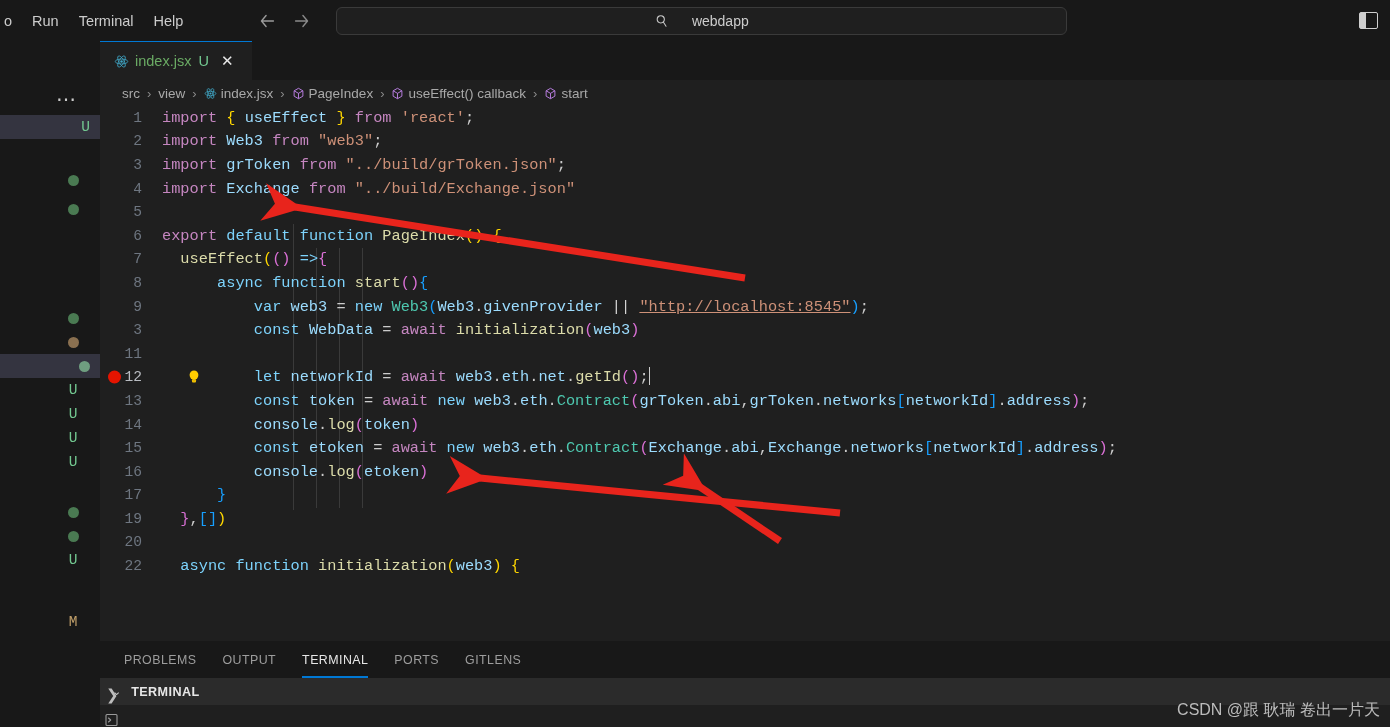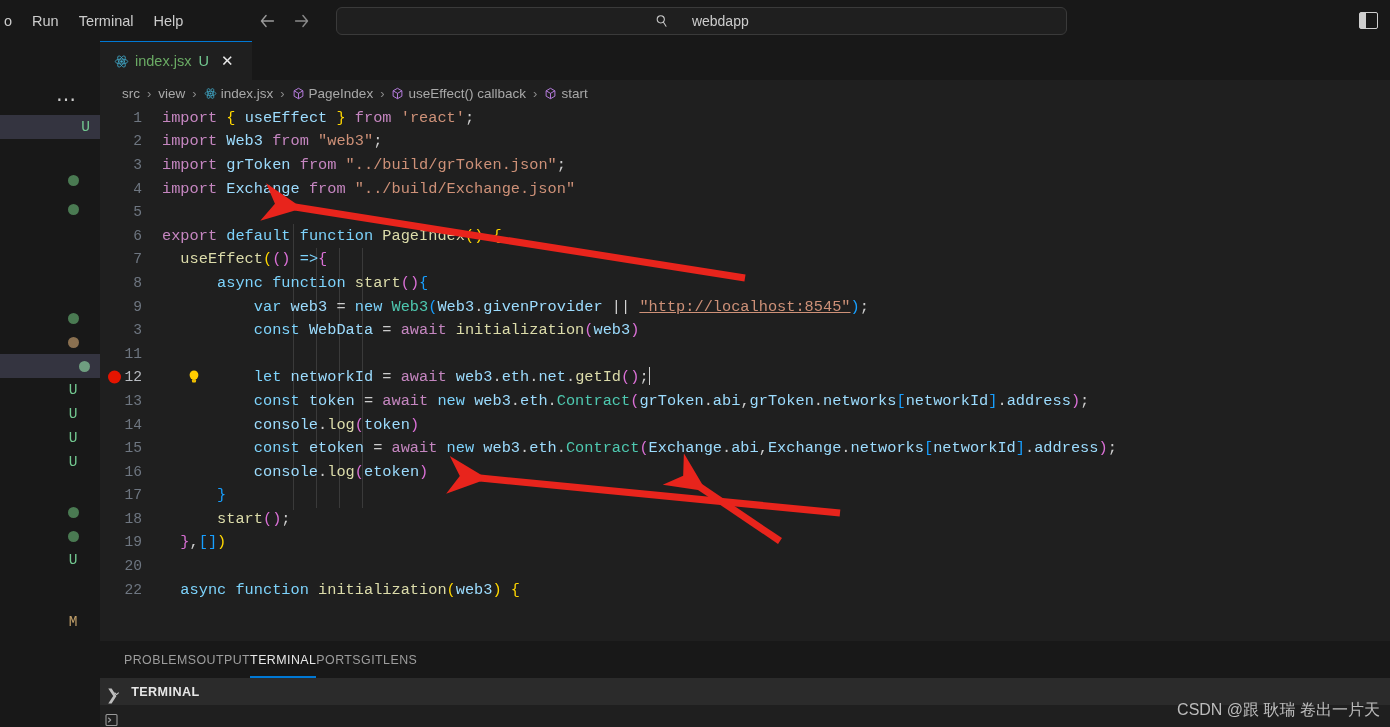--- a/index.html
+++ b/index.html
@@ -121,21 +121,21 @@
   }
   .indent-guide {
     position: absolute; top: 0; bottom: 0; width: 1px; background: #3a3a3a;
   }
 
   
   .arrows { position: absolute; left: 0; top: 0; width: 1390px; height: 727px; pointer-events: none; }
 
   
   .panel { position: absolute; left: 100px; top: 641px; width: 1290px; height: 86px; background: #181818; }
-  .panel-tabs { height: 37px; display: flex; align-items: center; padding-left: 24px; }
+  .panel-tabs { height: 37px; display: flex; align-items: center; padding-left: 24px; gap: 26px; }
   .ptab { color: #9d9d9d; font-size: 12.4px; letter-spacing: .45px; height: 37px; display: flex; align-items: center; position: relative; }
   .ptab.active { color: #e7e7e7; }
   .ptab.active::after { content:""; position:absolute; left:0; right:0; bottom:0; height:1.8px; background:#0078d4; }
 
   .term-header { height: 27px; background: #2b2b2b; display: flex; align-items: center; padding-left: 12px; gap: 10px; }
   .term-chev { color: #cccccc; font-size: 11px; }
   .term-title { color: #e7e7e7; font-size: 12.6px; font-weight: bold; letter-spacing: .4px; }
   .term-body { height: 22px; background: #1f1f1f; }
 
   .panel-left-ico {
@@ -307,21 +307,20 @@
         <div class="code-line"><span class="bp-dot"></span><span class="bulb"><svg viewBox="0 0 12 15" width="12" height="15">
               <ellipse cx="6" cy="5.6" rx="4.4" ry="4.7" fill="#ffcc00"></ellipse>
               <rect x="4" y="9.8" width="4" height="3.3" rx="1" fill="#ffcc00"></rect>
               <rect x="4.3" y="11" width="3.4" height="0.8" fill="#caa000"></rect>
             </svg></span><span class="lineno active">12</span><span class="codetext"><span class="t-plain">          </span><span class="t-kw2">let </span><span class="t-var">networkId</span><span class="t-plain"> = </span><span class="t-kw">await </span><span class="t-var">web3</span><span class="t-plain">.</span><span class="t-var">eth</span><span class="t-plain">.</span><span class="t-var">net</span><span class="t-plain">.</span><span class="t-fn">getId</span><span class="t-br2">(</span><span class="t-br2">)</span><span class="t-plain">;</span><span class="cursor"></span></span></div>
         <div class="code-line"><span class="lineno">13</span><span class="codetext"><span class="t-plain">          </span><span class="t-kw2">const </span><span class="t-var">token</span><span class="t-plain"> = </span><span class="t-kw">await </span><span class="t-kw2">new </span><span class="t-var">web3</span><span class="t-plain">.</span><span class="t-var">eth</span><span class="t-plain">.</span><span class="t-cls">Contract</span><span class="t-br2">(</span><span class="t-var">grToken</span><span class="t-plain">.</span><span class="t-var">abi</span><span class="t-plain">,</span><span class="t-var">grToken</span><span class="t-plain">.</span><span class="t-var">networks</span><span class="t-br3">[</span><span class="t-var">networkId</span><span class="t-br3">]</span><span class="t-plain">.</span><span class="t-var">address</span><span class="t-br2">)</span><span class="t-plain">;</span></span></div>
         <div class="code-line"><span class="lineno">14</span><span class="codetext"><span class="t-plain">          </span><span class="t-var">console</span><span class="t-plain">.</span><span class="t-fn">log</span><span class="t-br2">(</span><span class="t-var">token</span><span class="t-br2">)</span></span></div>
         <div class="code-line"><span class="lineno">15</span><span class="codetext"><span class="t-plain">          </span><span class="t-kw2">const </span><span class="t-var">etoken</span><span class="t-plain"> = </span><span class="t-kw">await </span><span class="t-kw2">new </span><span class="t-var">web3</span><span class="t-plain">.</span><span class="t-var">eth</span><span class="t-plain">.</span><span class="t-cls">Contract</span><span class="t-br2">(</span><span class="t-var">Exchange</span><span class="t-plain">.</span><span class="t-var">abi</span><span class="t-plain">,</span><span class="t-var">Exchange</span><span class="t-plain">.</span><span class="t-var">networks</span><span class="t-br3">[</span><span class="t-var">networkId</span><span class="t-br3">]</span><span class="t-plain">.</span><span class="t-var">address</span><span class="t-br2">)</span><span class="t-plain">;</span></span></div>
         <div class="code-line"><span class="lineno">16</span><span class="codetext"><span class="t-plain">          </span><span class="t-var">console</span><span class="t-plain">.</span><span class="t-fn">log</span><span class="t-br2">(</span><span class="t-var">etoken</span><span class="t-br2">)</span></span></div>
         <div class="code-line"><span class="lineno">17</span><span class="codetext"><span class="t-plain">      </span><span class="t-br3">}</span></span></div>
-        <div class="code-line"><span class="lineno">18</span><span class="codetext"><span class="t-plain">      </span><span class="t-fn">start</span><span class="t-br2">(</span><span class="t-br2">)</span><span class="t-plain">;</span></span></div>
         <div class="code-line"><span class="lineno">19</span><span class="codetext"><span class="t-plain">  </span><span class="t-br2">}</span><span class="t-plain">,</span><span class="t-br3">[</span><span class="t-br3">]</span><span class="t-br1">)</span></span></div>
         <div class="code-line"><span class="lineno">20</span><span class="codetext"></span></div>
         <div class="code-line"><span class="lineno">22</span><span class="codetext"><span class="t-plain">  </span><span class="t-kw2">async </span><span class="t-kw2">function </span><span class="t-fn">initialization</span><span class="t-br1">(</span><span class="t-var">web3</span><span class="t-br1">)</span><span class="t-plain"> </span><span class="t-br1">{</span></span></div>
       </div>
   </div>
 
   <svg class="arrows">
     <defs>
       <marker id="ah" markerWidth="6" markerHeight="6" refX="1.4" refY="3" orient="auto">
         <path d="M6,0.3 L0.3,3 L6,5.7 L4.3,3 Z" fill="#e8241c"></path>

